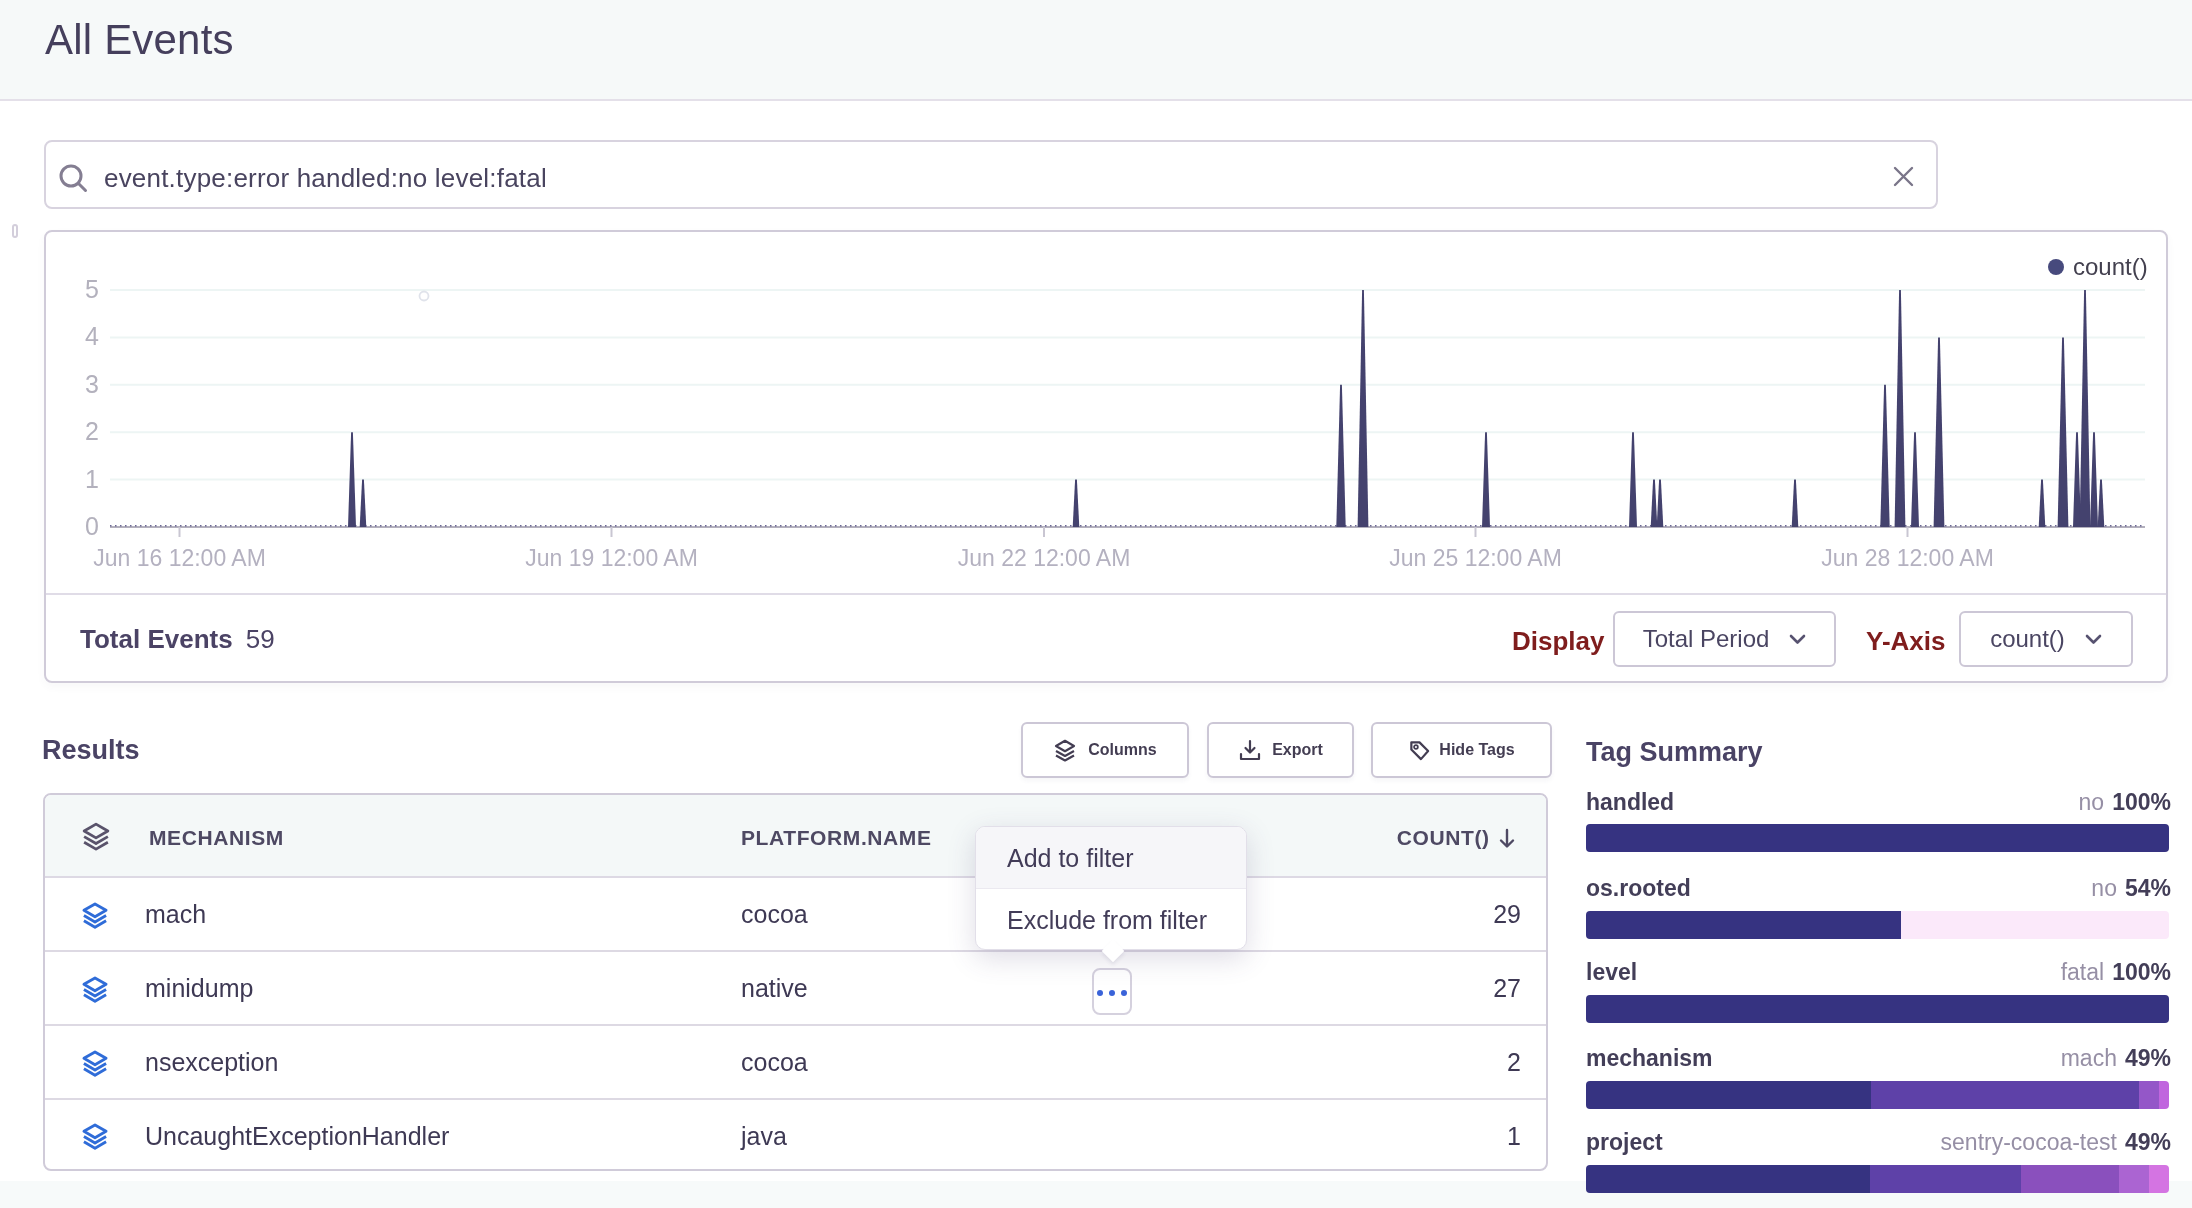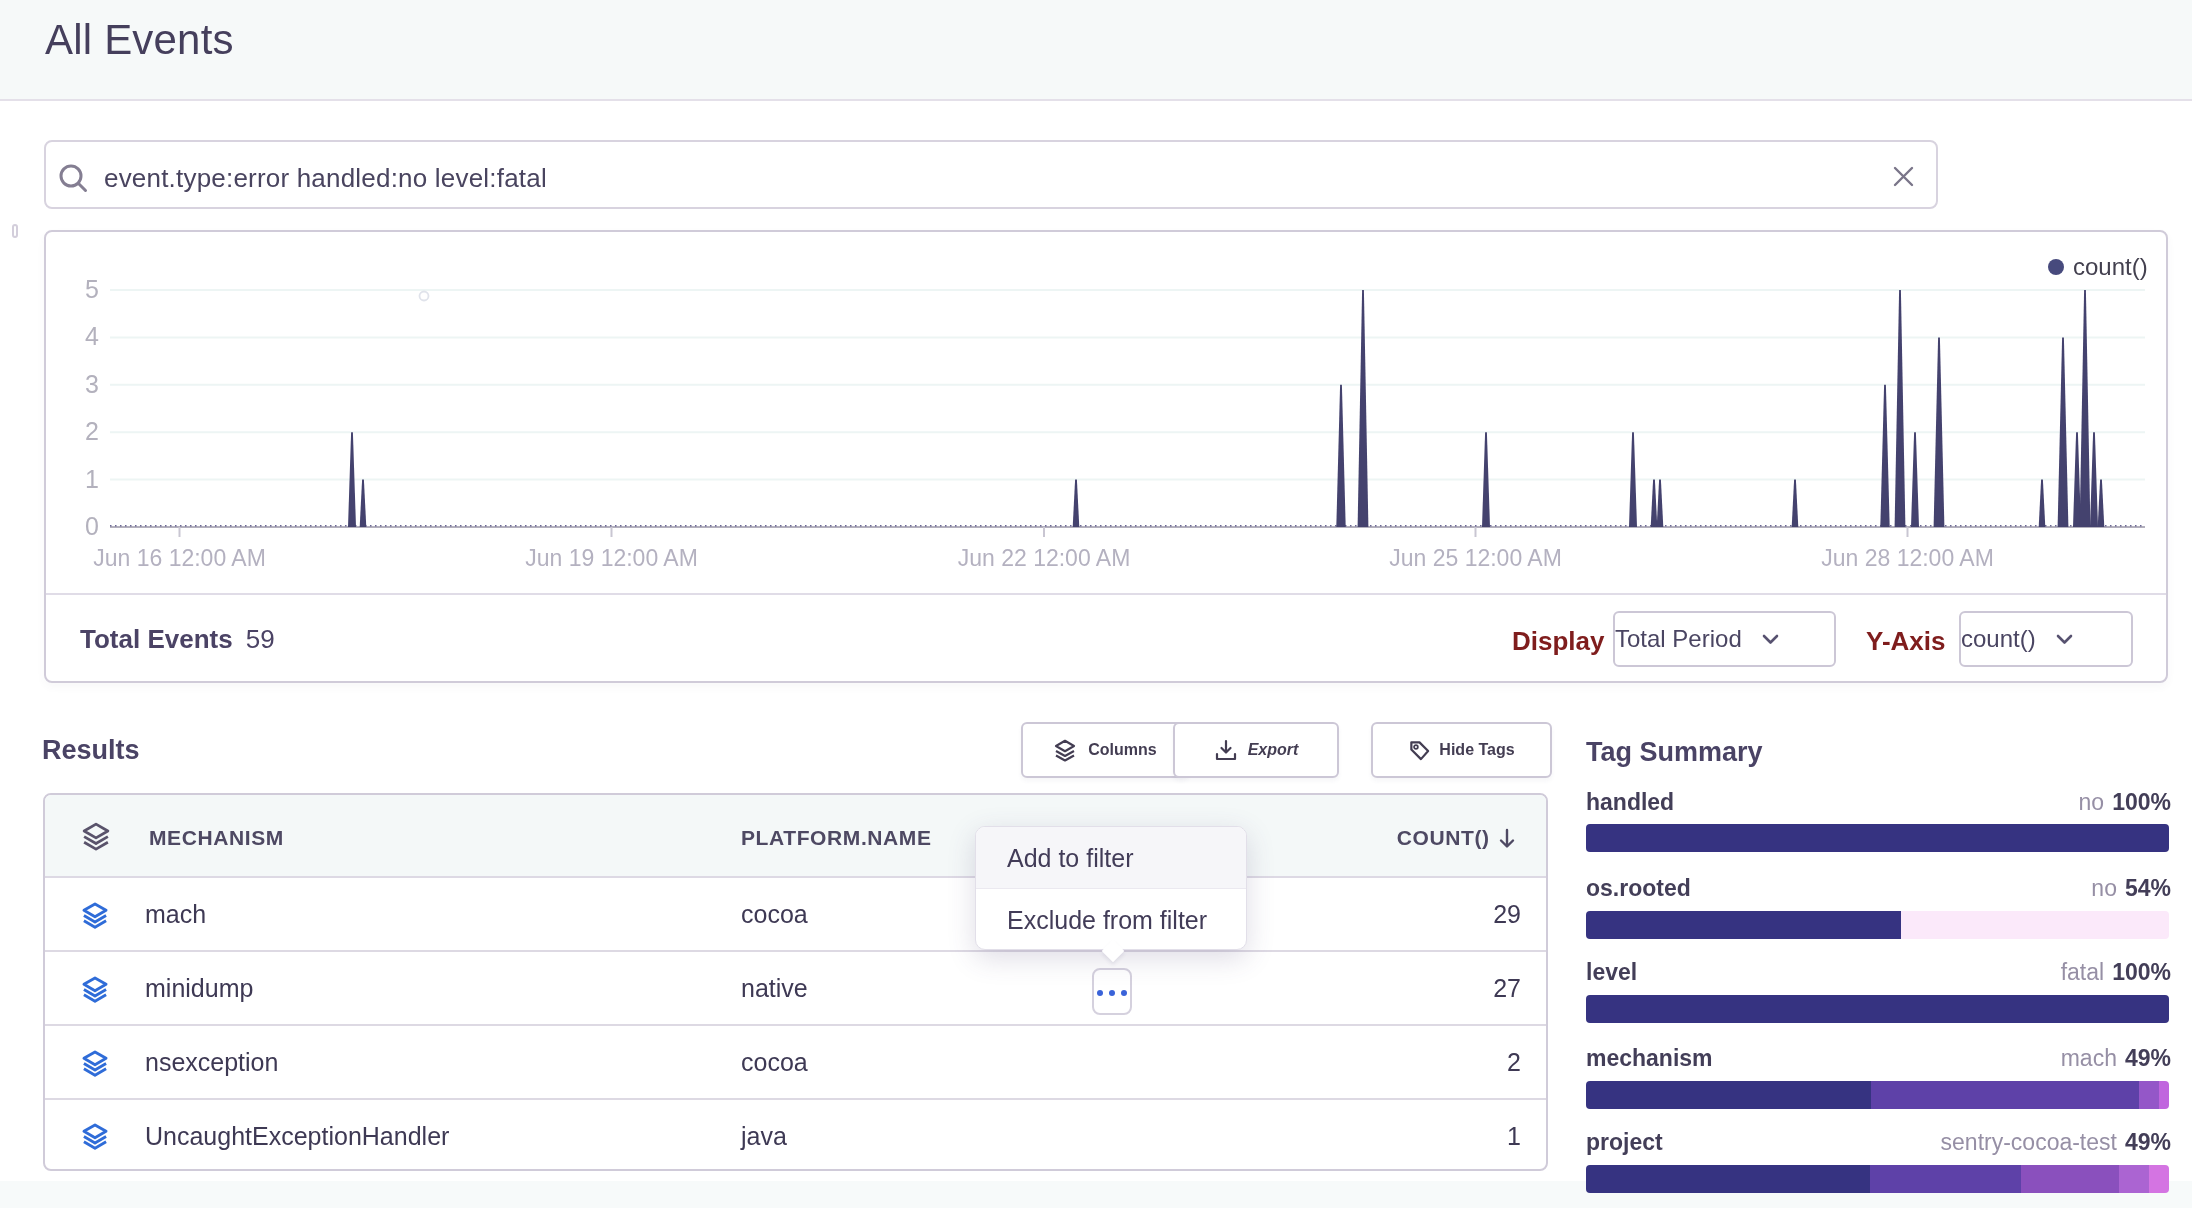--- a/index.html
+++ b/index.html
@@ -11,21 +11,21 @@
   .pagehead h1 { position:absolute; left:45px; top:16px; font-size:42px; font-weight:400; color:#453f5c; letter-spacing:0.2px; }
   
   .search { position:absolute; left:44px; top:140px; width:1894px; height:69px; background:#fff; border:2px solid #d8d3df; border-radius:8px; }
   .search .q { position:absolute; left:58px; top:4px; letter-spacing:0.2px; height:65px; line-height:65px; font-size:26px; color:#49445f; }
   
   .panel { position:absolute; left:44px; top:230px; width:2124px; height:453px; background:#fff; border:2px solid #d0cbd9; border-radius:8px; box-shadow:0 4px 8px rgba(80,70,110,0.04); }
   .pfoot-line { position:absolute; left:0; right:0; top:361px; height:2px; background:#e0dce7; }
   .ptotal { position:absolute; left:34px; top:392px; font-size:26px; color:#4b4365; }
   .ptotal b { font-weight:700; margin-right:13px; }
   .plabel { position:absolute; top:394px; font-size:26px; font-weight:700; color:#7f1d1d; }
-  .selbtn { position:absolute; top:379px; height:56px; border:2px solid #ccc7d6; border-radius:6px; background:#fff; font-size:24px; color:#4a4562; display:flex; align-items:center; justify-content:flex-start; }
+  .selbtn { position:absolute; top:379px; height:56px; border:2px solid #ccc7d6; border-radius:6px; background:#fff; font-size:24px; color:#4a4562; display:flex; align-items:center; justify-content:center; }
   
   .results-h { position:absolute; left:42px; top:735px; font-size:27px; font-weight:700; color:#4a4365; }
   .btn { position:absolute; top:722px; height:56px; border:2px solid #ccc7d6; border-radius:6px; background:#fff; display:flex; align-items:center; justify-content:center; font-size:16px; font-weight:700; color:#433d52; box-shadow:0 3px 4px rgba(80,70,110,0.05); }
   
   .table { position:absolute; left:43px; top:793px; width:1505px; height:378px; background:#fff; border:2px solid #d0cbd9; border-radius:8px; }
   .thead { position:absolute; left:0; top:0; width:100%; height:83px; background:#f4f8f8; border-bottom:2px solid #ddd9e4; border-radius:6px 6px 0 0; }
   .th { position:absolute; font-size:21px; font-weight:700; color:#4e4963; letter-spacing:0.6px; top:31px; }
   .row { position:absolute; left:0; width:100%; height:74px; border-bottom:2px solid #ddd9e3; }
   .cell { position:absolute; font-size:25px; color:#3e3954; top:50%; transform:translateY(-50%); }
   
@@ -118,21 +118,21 @@
   </div>
 
   <div class="results-h">Results</div>
   <div class="btn" style="left:1021px; width:168px;">
     <svg width="24" height="24" viewBox="0 0 24 24" fill="none" style="margin-right:11px;">
       <path d="M12 2.8 L21 8 L12 13.2 L3 8 Z" stroke="#433d52" stroke-width="2.2" stroke-linejoin="round"></path>
       <path d="M3 13 L12 18 L21 13" stroke="#433d52" stroke-width="2.2" stroke-linejoin="round"></path>
       <path d="M3 17.5 L12 22.5 L21 17.5" stroke="#433d52" stroke-width="2.2" stroke-linejoin="round"></path>
     </svg>
     Columns</div>
-  <div class="btn" style="left:1173px; width:166px;font-style:italic;">
+  <div class="btn" style="left:1207px; width:147px;">
     <svg width="24" height="24" viewBox="0 0 24 24" fill="none" style="margin-right:10px;">
       <path d="M12 3 L12 14 M7.5 10 L12 14.5 L16.5 10" stroke="#433d52" stroke-width="2.2" stroke-linecap="round" stroke-linejoin="round"></path>
       <path d="M3 16 L3 21 L21 21 L21 16" stroke="#433d52" stroke-width="2.2" stroke-linecap="round" stroke-linejoin="round" fill="none"></path>
     </svg>
     Export</div>
   <div class="btn" style="left:1371px; width:181px;">
     <svg width="23" height="23" viewBox="0 0 24 24" fill="none" style="margin-right:8px;">
       <path d="M3.5 3.5 L12 3.5 L21 12.5 L13.5 21 L3.5 11 Z" stroke="#433d52" stroke-width="2.3" stroke-linejoin="round"></path>
       <circle cx="8.3" cy="8.3" r="2" stroke="#433d52" stroke-width="1.8" fill="none"></circle>
     </svg>

